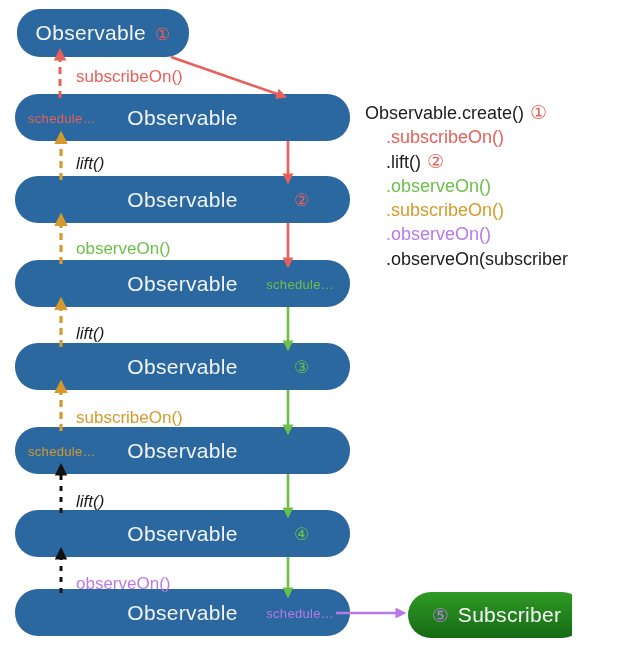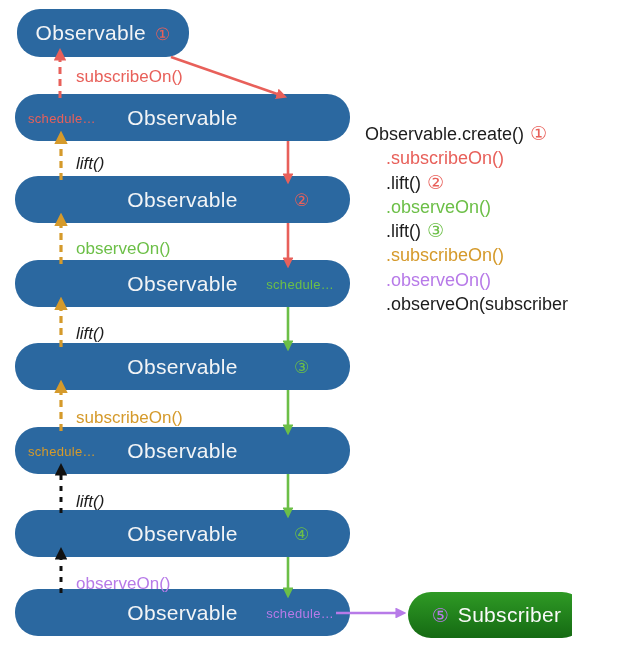--- a/index.html
+++ b/index.html
@@ -22,21 +22,21 @@
   .tok.left{left:13px;}
   .tok.right{right:16px;}
   .numpos{position:absolute;left:279px;top:50%;transform:translateY(-50%);font-size:17px;}
   .badge{font-size:17px;margin-left:9px;}
   .c-red{color:var(--red);}
   .c-orange{color:var(--orange);}
   .c-green{color:var(--green);}
   .c-purple{color:var(--purple);}
   .c-ink{color:var(--ink);font-style:italic;}
   .alabel{position:absolute;left:76px;font-size:17px;white-space:nowrap;text-align:right;}
-  .code{position:absolute;left:365px;top:101px;font-size:18px;color:var(--ink);margin-top:21px;}
+  .code{position:absolute;left:365px;top:101px;font-size:18px;color:var(--ink);}
   .code .line{height:24.3px;line-height:24.3px;white-space:nowrap;}
   .code .line.indent{padding-left:21px;}
   .code .cbadge{font-size:19px;margin-left:6px;}
   .code .suffix{margin-left:3px;}
   .subscriber{
     position:absolute;left:408px;top:592px;width:177px;height:46px;border-radius:23px;
     background:linear-gradient(to bottom,var(--subTop),var(--subBottom));
     display:flex;align-items:center;justify-content:center;gap:9px;
   }
   .subscriber .slabel{color:#fafafa;font-size:21px;font-weight:300;letter-spacing:.3px;text-align:center;}
@@ -98,21 +98,20 @@
   <span class="alabel c-ink" style="top:324px;">lift()</span>
   <span class="alabel c-orange" style="top:408px;">subscribeOn()</span>
   <span class="alabel c-ink" style="top:492px;">lift()</span>
   <span class="alabel c-purple" style="top:574px;">observeOn()</span>
 
   <div class="code">
     <div class="line"><span>Observable.create()</span><span class="cbadge c-red">①</span></div>
     <div class="line indent c-red"><span>.subscribeOn()</span></div>
     <div class="line indent"><span>.lift()</span><span class="cbadge c-red">②</span></div>
     <div class="line indent c-green"><span>.observeOn()</span></div>
-    <div class="line indent"><span>.lift()</span><span class="cbadge c-green">③</span></div>
     <div class="line indent c-orange"><span>.subscribeOn()</span></div>
     <div class="line indent c-purple"><span>.observeOn()</span></div>
     <div class="line indent"><span>.observeOn(subscriber</span><span class="cbadge c-purple">⑤</span><span class="suffix">)</span></div>
   </div>
 
   <svg class="arrows" width="625" height="647" viewBox="0 0 625 647">
     <defs>
       <marker id="ah-red" viewBox="0 0 10 10" refX="6" refY="5" markerWidth="4.2" markerHeight="4.2" orient="auto-start-reverse">
         <path d="M0 0 L10 5 L0 10 z" style="fill:var(--red)"></path>
       </marker>

